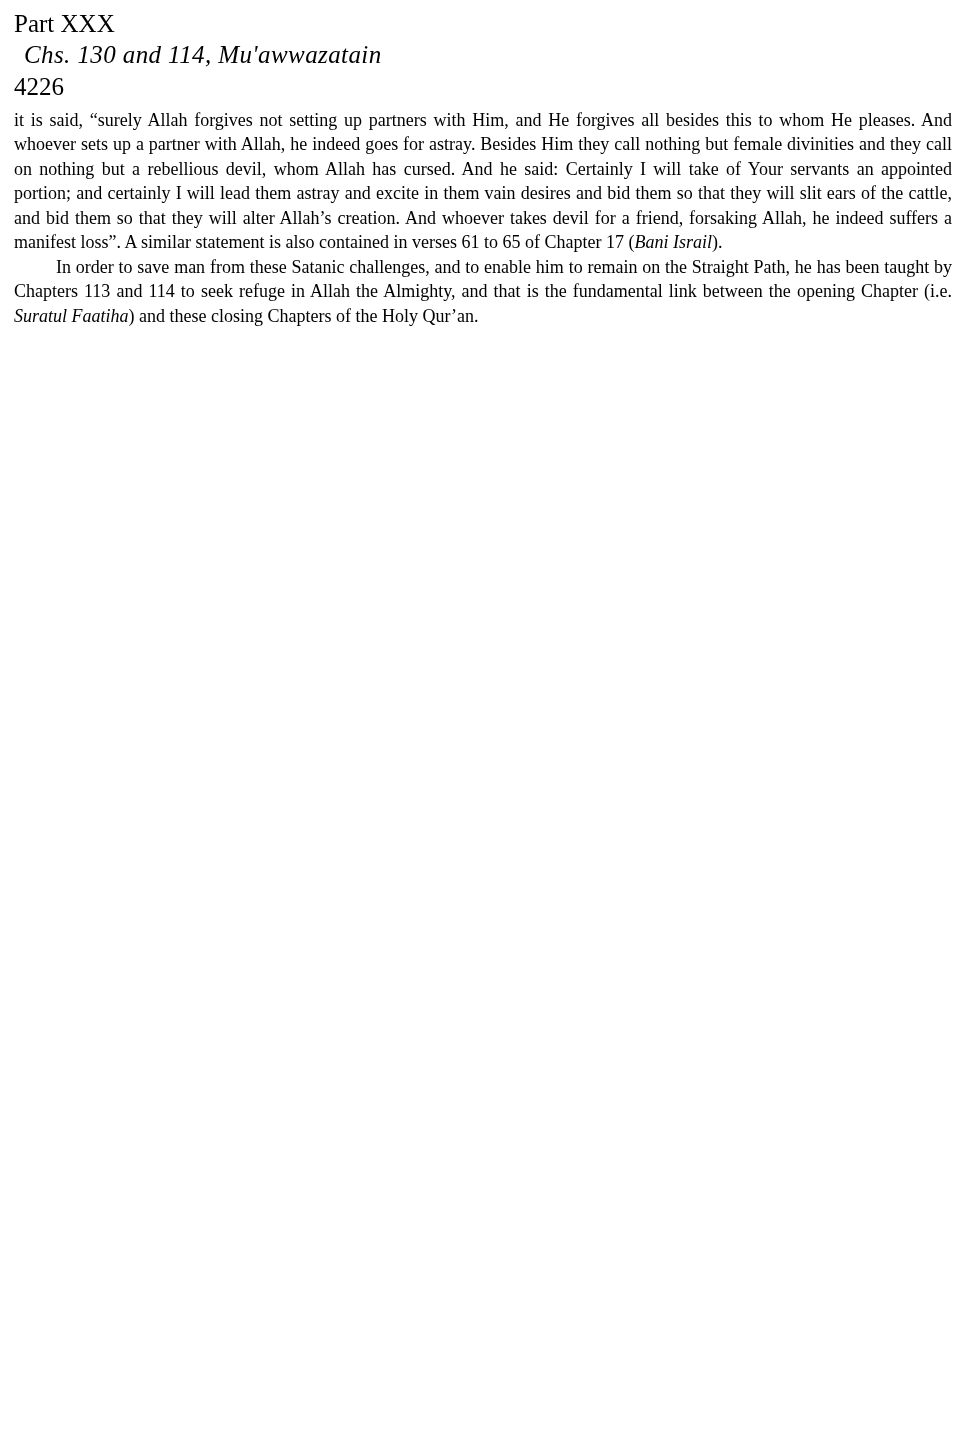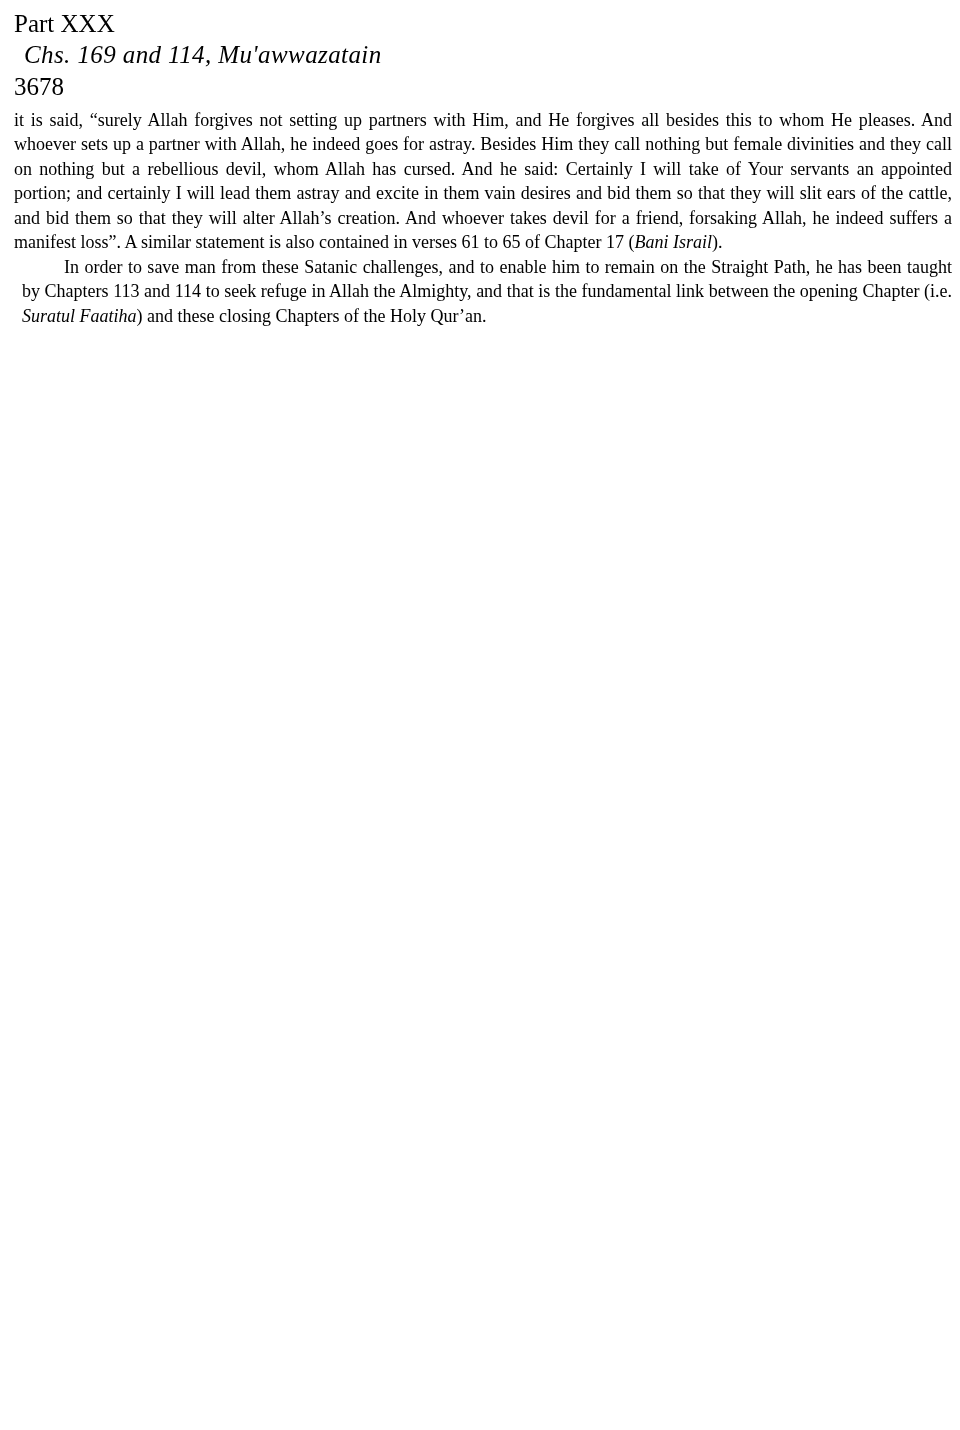--- a/index.html
+++ b/index.html
@@ -61,36 +61,35 @@
     text-align: justify;
     text-justify: inter-word;
     margin: 0;
     hyphens: none;
   }
   .body-text + .body-text {
     margin-top: 0;
   }
   .indent {
     text-indent: 42px;
-    margin-left: 8px;
   }
   .ital {
     font-style: italic;
   }
 </style>
 </head>
 <body>
 
 <div class="page">
   <div class="content">
 
     <div class="running-head">
       <span class="rh-left">Part XXX</span>
-      <span class="rh-center">Chs. 169 and 114, Mu'awwazatain</span>
-      <span class="rh-right">3678</span>
+      <span class="rh-center">Chs. 130 and 114, Mu'awwazatain</span>
+      <span class="rh-right">4226</span>
     </div>
 
     <p class="body-text"><span>it is said, “surely Allah forgives not setting up partners with Him, and He forgives all besides this to whom He pleases. And whoever sets up a partner with Allah, he indeed goes for astray. Besides Him they call nothing but female divinities and they call on nothing but a rebellious devil, whom Allah has cursed. And he said: Certainly I will take of Your servants an appointed portion; and certainly I will lead them astray and excite in them vain desires and bid them so that they will slit ears of the cattle, and bid them so that they will alter Allah’s creation. And whoever takes devil for a friend, forsaking Allah, he indeed suffers a manifest loss”. A similar statement is also contained in verses 61 to 65 of Chapter 17 (</span><span class="ital">Bani Israil</span><span>).</span></p>
 
     <p class="body-text indent"><span>In order to save man from these Satanic challenges, and to enable him to remain on the Straight Path, he has been taught by Chapters 113 and 114 to seek refuge in Allah the Almighty, and that is the fundamental link between the opening Chapter (i.e. </span><span class="ital">Suratul Faatiha</span><span>) and these closing Chapters of the Holy Qur’an.</span></p>
 
   </div>
 </div>
 
 </body></html>

